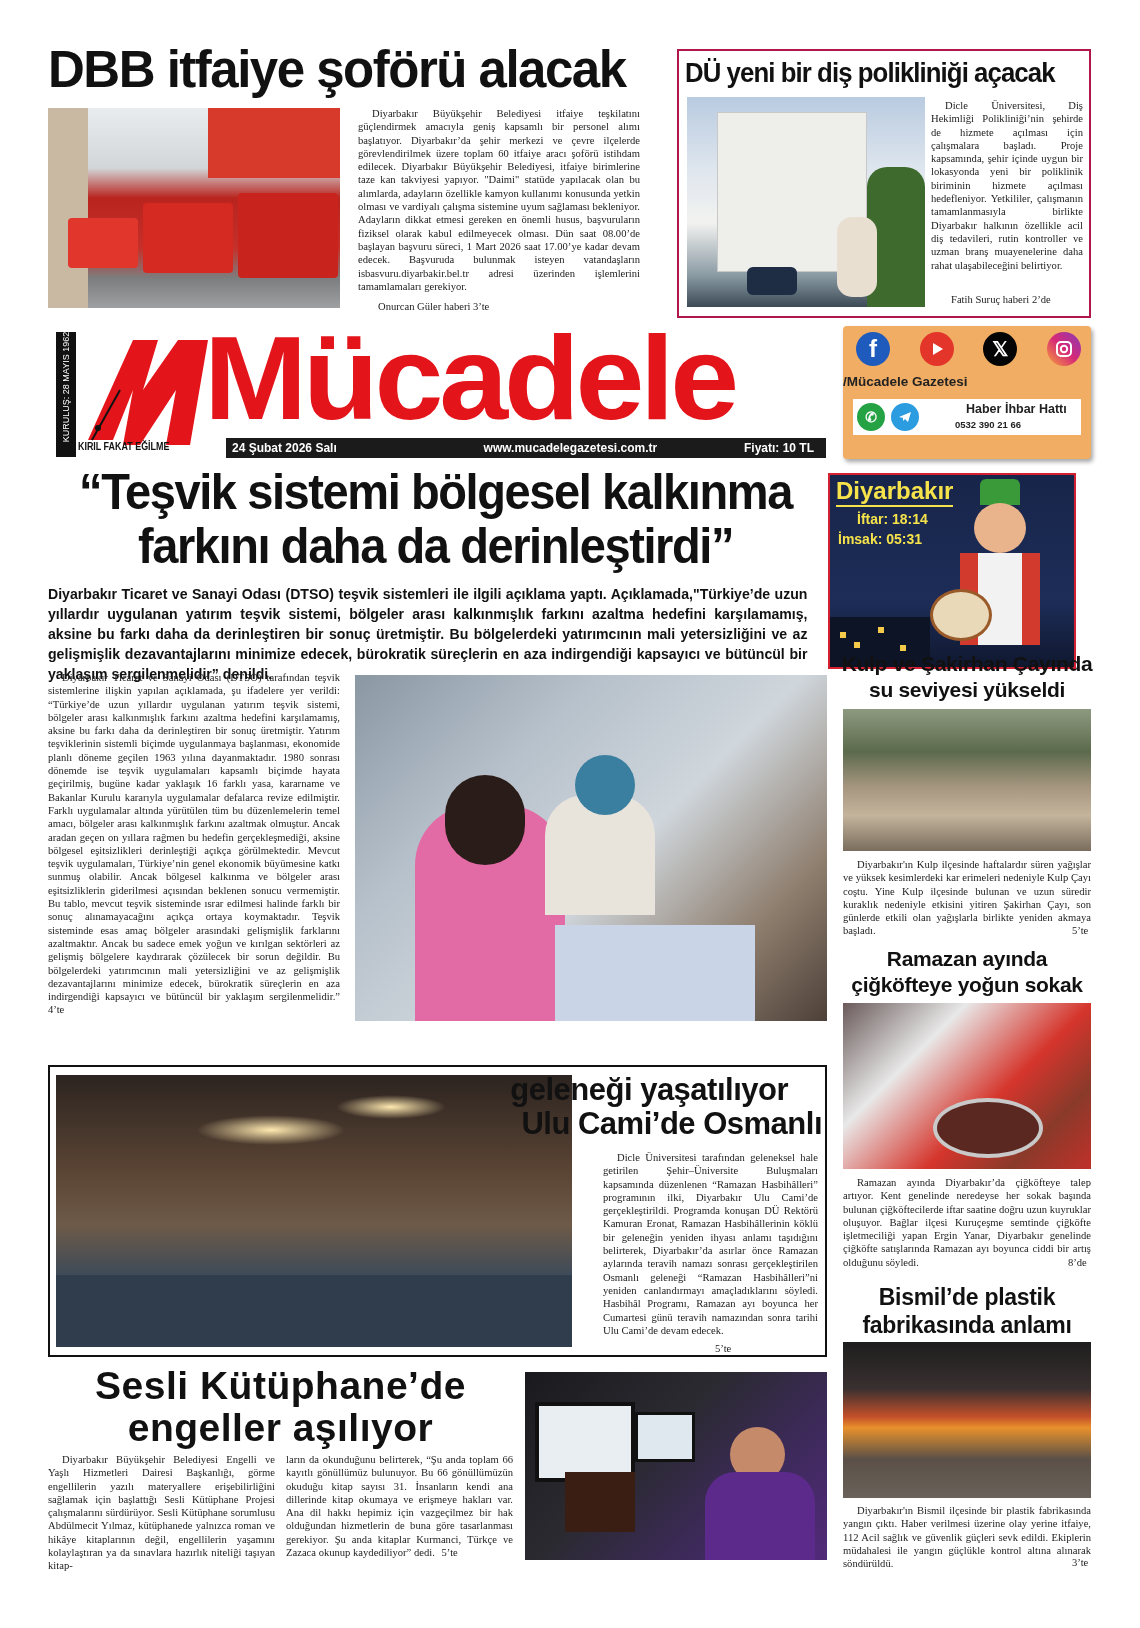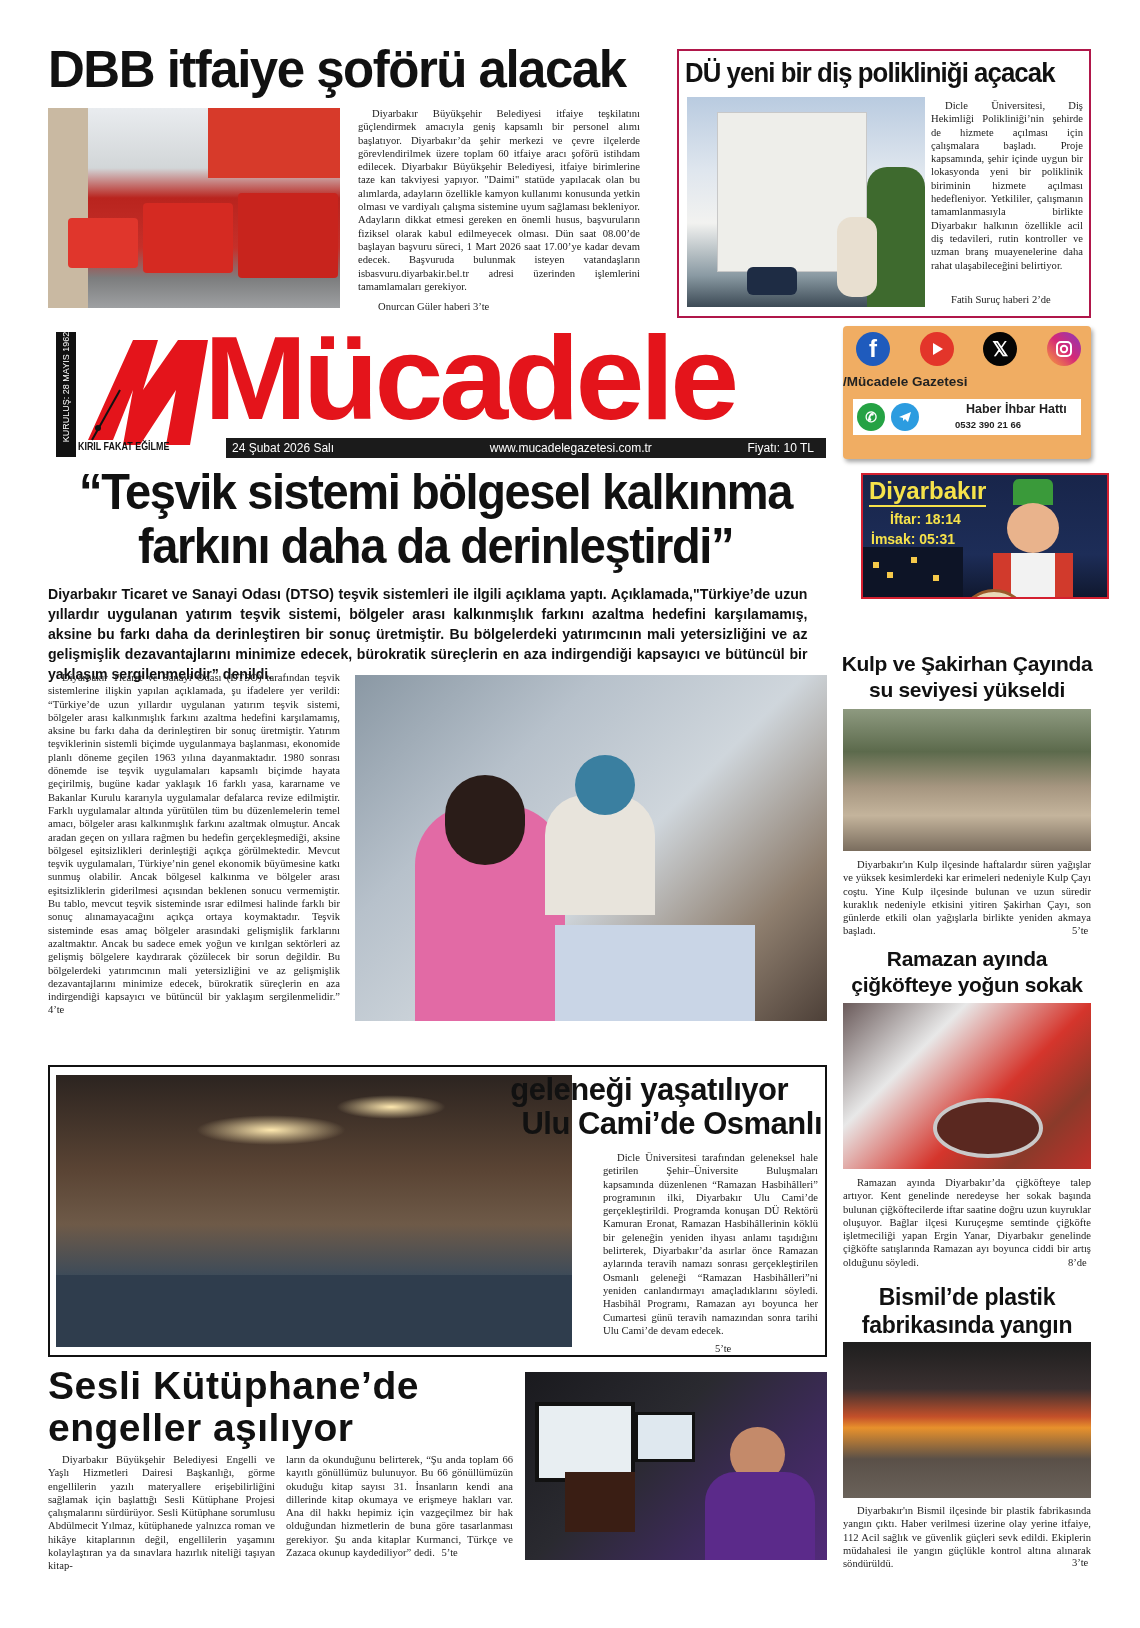--- a/index.html
+++ b/index.html
@@ -47,21 +47,21 @@
     <svg width="140" height="115" viewBox="0 0 140 115">
       <polygon points="10,110 55,10 80,10 65,60 100,10 130,10 112,115 88,115 98,60 62,115 45,115 55,60 35,110" fill="#e4141b"></polygon>
       <line x1="14" y1="110" x2="42" y2="60" stroke="#111" stroke-width="2"></line>
       <circle cx="20" cy="98" r="3" fill="#111"></circle>
     </svg>
   </div>
   <div class="hl" style="position:absolute; left:148px; top:-12px; font-family:'Liberation Sans',sans-serif; font-weight:900; font-size:118px; line-height:120px; color:#e4141b; letter-spacing:-4px;">
     <span style="display:inline-block; transform:scaleX(1.05); transform-origin:left; clip-path:inset(0 0 0 0);">Mücadele</span>
   </div>
   <div style="position:absolute; left:22px; top:110px; font-family:'Liberation Sans',sans-serif; font-size:10.5px; font-weight:700; color:#111; transform:scaleX(0.85); transform-origin:left;">KIRIL FAKAT EĞİLME</div>
-  <div style="position:absolute; left:170px; top:108px; width:600px; height:20px; background:#1b1b1b; display:flex; align-items:center; justify-content:space-between; padding:0 12px 0 6px; font-family:'Liberation Sans',sans-serif; font-weight:400; font-size:12px; color:#fff;">
+  <div style="position:absolute; left:170px; top:108px; width:600px; height:20px; background:#1b1b1b; display:flex; align-items:center; justify-content:space-between; padding:0 12px 0 6px; font-family:'Liberation Sans',sans-serif; font-weight:700; font-size:12px; color:#fff;">
     <span>24 Şubat 2026 Salı</span>
     <span style="margin-left:60px;">www.mucadelegazetesi.com.tr</span>
     <span>Fiyatı: 10 TL</span>
   </div>
 </div>
 
 <div class="abs" style="left:843px; top:326px; width:248px; height:133px; background:#f0ad63; border-radius:4px; box-shadow:2px 3px 4px rgba(0,0,0,0.35);">
   <div style="position:absolute; left:13px; top:6px; width:225px; display:flex; justify-content:space-between;">
     <div class="icon-circle" style="background:#1f5bbd; font-size:24px;">f</div>
     <div class="icon-circle" style="background:#e3352a;">
@@ -88,21 +88,21 @@
     <div style="position:absolute; left:80px; top:3px; font-family:'Liberation Sans',sans-serif; font-weight:700; font-size:12.5px; color:#222;padding-left:33px;">Haber İhbar Hattı</div>
     <div style="position:absolute; left:102px; top:20px; font-family:'Liberation Sans',sans-serif; font-weight:700; font-size:9.5px; color:#222;">0532 390 21 66</div>
   </div>
 </div>
 
 <div class="abs hl" style="left:48px; top:465px; width:775px; text-align:center; font-size:50px; line-height:54px; letter-spacing:-1.5px;">
   <div style="transform:scaleX(0.94);">“Teşvik sistemi bölgesel kalkınma</div>
   <div style="transform:scaleX(0.94);">farkını daha da derinleştirdi”</div>
 </div>
 
-<div class="abs" style="left:861px; top:473px; width:248px; height:126px; border:2px solid #d42030; background:linear-gradient(180deg,#18254a 0%,#1d2d58 65%,#10182f 100%); overflow:hidden;">
+<div class="abs" style="left:828px; top:473px; width:248px; height:196px; border:2px solid #d42030; background:linear-gradient(180deg,#18254a 0%,#1d2d58 65%,#10182f 100%); overflow:hidden;">
   <div style="position:absolute; left:6px; top:2px; font-family:'Liberation Sans',sans-serif; font-weight:900; font-size:24px; color:#f6e24a; border-bottom:2px solid #f6e24a; line-height:28px;">Diyarbakır</div>
   <div style="position:absolute; left:14px; top:36px; font-family:'Liberation Sans',sans-serif; font-weight:700; font-size:14px; color:#f6e24a;padding-left:13px;">İftar: 18:14</div>
   <div style="position:absolute; left:8px; top:56px; font-family:'Liberation Sans',sans-serif; font-weight:700; font-size:14px; color:#f6e24a;">İmsak: 05:31</div>
   <div style="position:absolute; left:100px; top:4px; width:148px; height:166px;">
     <div style="position:absolute; left:50px; top:0; width:40px; height:26px; background:#3a9a3a; border-radius:6px 6px 0 0;"></div>
     <div style="position:absolute; left:44px; top:24px; width:52px; height:50px; background:#e9b38c; border-radius:50%;"></div>
     <div style="position:absolute; left:30px; top:74px; width:80px; height:92px; background:#f2f2f2;"></div>
     <div style="position:absolute; left:30px; top:74px; width:18px; height:92px; background:#d13a2c;"></div>
     <div style="position:absolute; left:92px; top:74px; width:18px; height:92px; background:#d13a2c;"></div>
     <div style="position:absolute; left:0; top:110px; width:62px; height:52px; background:#e9d9b8; border-radius:50%; border:3px solid #9a5a2a;"></div>
@@ -148,27 +148,27 @@
   <div class="hl" style="position:absolute; left:420px; top:6px; width:352px; text-align:right; font-size:31px; line-height:34px; letter-spacing:-0.5px;">
     <div style="padding-right:34px;">geleneği yaşatılıyor</div>
     <div>Ulu Cami’de Osmanlı</div>
   </div>
   <div class="body-text" style="position:absolute; left:553px; top:84px; width:215px;">Dicle Üniversitesi tarafından geleneksel hale getirilen Şehir–Üniversite Buluşmaları kapsamında düzenlenen “Ramazan Hasbihâlleri” programının ilki, Diyarbakır Ulu Cami’de gerçekleştirildi. Programda konuşan DÜ Rektörü Kamuran Eronat, Ramazan Hasbihâllerinin köklü bir geleneğin yeniden ihyası anlamı taşıdığını belirterek, Diyarbakır’da asırlar önce Ramazan aylarında teravih namazı sonrası gerçekleştirilen Osmanlı geleneği “Ramazan Hasbihâlleri”ni yeniden canlandırmayı amaçladıklarını söyledi. Hasbihâl Programı, Ramazan ayı boyunca her Cumartesi günü teravih namazından sonra tarihi Ulu Cami’de devam edecek.</div>
   <div class="ref" style="position:absolute; left:665px; top:276px;">5’te</div>
 </div>
 
 <div class="abs hl" style="left:838px; top:1283px; width:258px; text-align:center; font-size:23px; line-height:28px; letter-spacing:-0.3px;">
   <div>Bismil’de plastik</div>
-  <div>fabrikasında yangın</div>
+  <div>fabrikasında anlamı</div>
 </div>
 <div class="photo" style="left:843px; top:1342px; width:248px; height:156px; background:linear-gradient(180deg,#1e1e1e 0%,#3a3030 30%,#c4502a 48%,#e8912c 55%,#5a5048 75%,#6a625a 100%);"></div>
 <div class="abs body-text" style="left:843px; top:1504px; width:248px;">Diyarbakır'ın Bismil ilçesinde bir plastik fabrikasında yangın çıktı. Haber verilmesi üzerine olay yerine itfaiye, 112 Acil sağlık ve güvenlik güçleri sevk edildi. Ekiplerin müdahalesi ile yangın güçlükle kontrol altına alınarak söndürüldü.</div>
 <div class="abs ref" style="left:1072px; top:1557px;">3’te</div>
 
-<div class="abs hl" style="left:48px; top:1365px; width:465px; text-align:left; font-size:39px; line-height:42px; letter-spacing:0.5px;">
+<div class="abs hl" style="left:48px; top:1365px; width:465px; text-align:center; font-size:39px; line-height:42px; letter-spacing:0.5px;">
   <div>Sesli Kütüphane’de</div>
   <div>engeller aşılıyor</div>
 </div>
 <div class="abs body-text" style="left:48px; top:1453px; width:227px;">Diyarbakır Büyükşehir Belediyesi Engelli ve Yaşlı Hizmetleri Dairesi Başkanlığı, görme engellilerin yazılı materyallere erişebilirliğini sağlamak için başlattığı Sesli Kütüphane Projesi çalışmalarını sürdürüyor. Sesli Kütüphane sorumlusu Abdülmecit Yılmaz, kütüphanede yalnızca roman ve hikâye kitaplarının değil, engellilerin yaşamını kolaylaştıran ya da sınavlara hazırlık niteliği taşıyan kitap-</div>
 <div class="abs body-text" style="left:286px; top:1453px; width:227px; text-indent:0;">
   <span>ların da okunduğunu belirterek, “Şu anda toplam 66 kayıtlı gönüllümüz bulunuyor. Bu 66 gönüllümüzün okuduğu kitap sayısı 31. İnsanların kendi ana dillerinde kitap okumaya ve erişmeye hakları var. Ana dil hakkı hepimiz için vazgeçilmez bir hak olduğundan hizmetlerin de buna göre tasarlanması gerekiyor. Şu anda kitaplar Kurmanci, Türkçe ve Zazaca okunup kaydediliyor” dedi.</span>
   <span style="margin-left:4px;">5’te</span>
 </div>
 <div class="photo" style="left:525px; top:1372px; width:302px; height:188px; background:linear-gradient(135deg,#1a1a1e 0%,#2a2a30 40%,#3d2a5a 70%,#522a7a 100%);">
   <div style="position:absolute; left:10px; top:30px; width:100px; height:80px; background:#e8eef2; border:4px solid #111;"></div>

